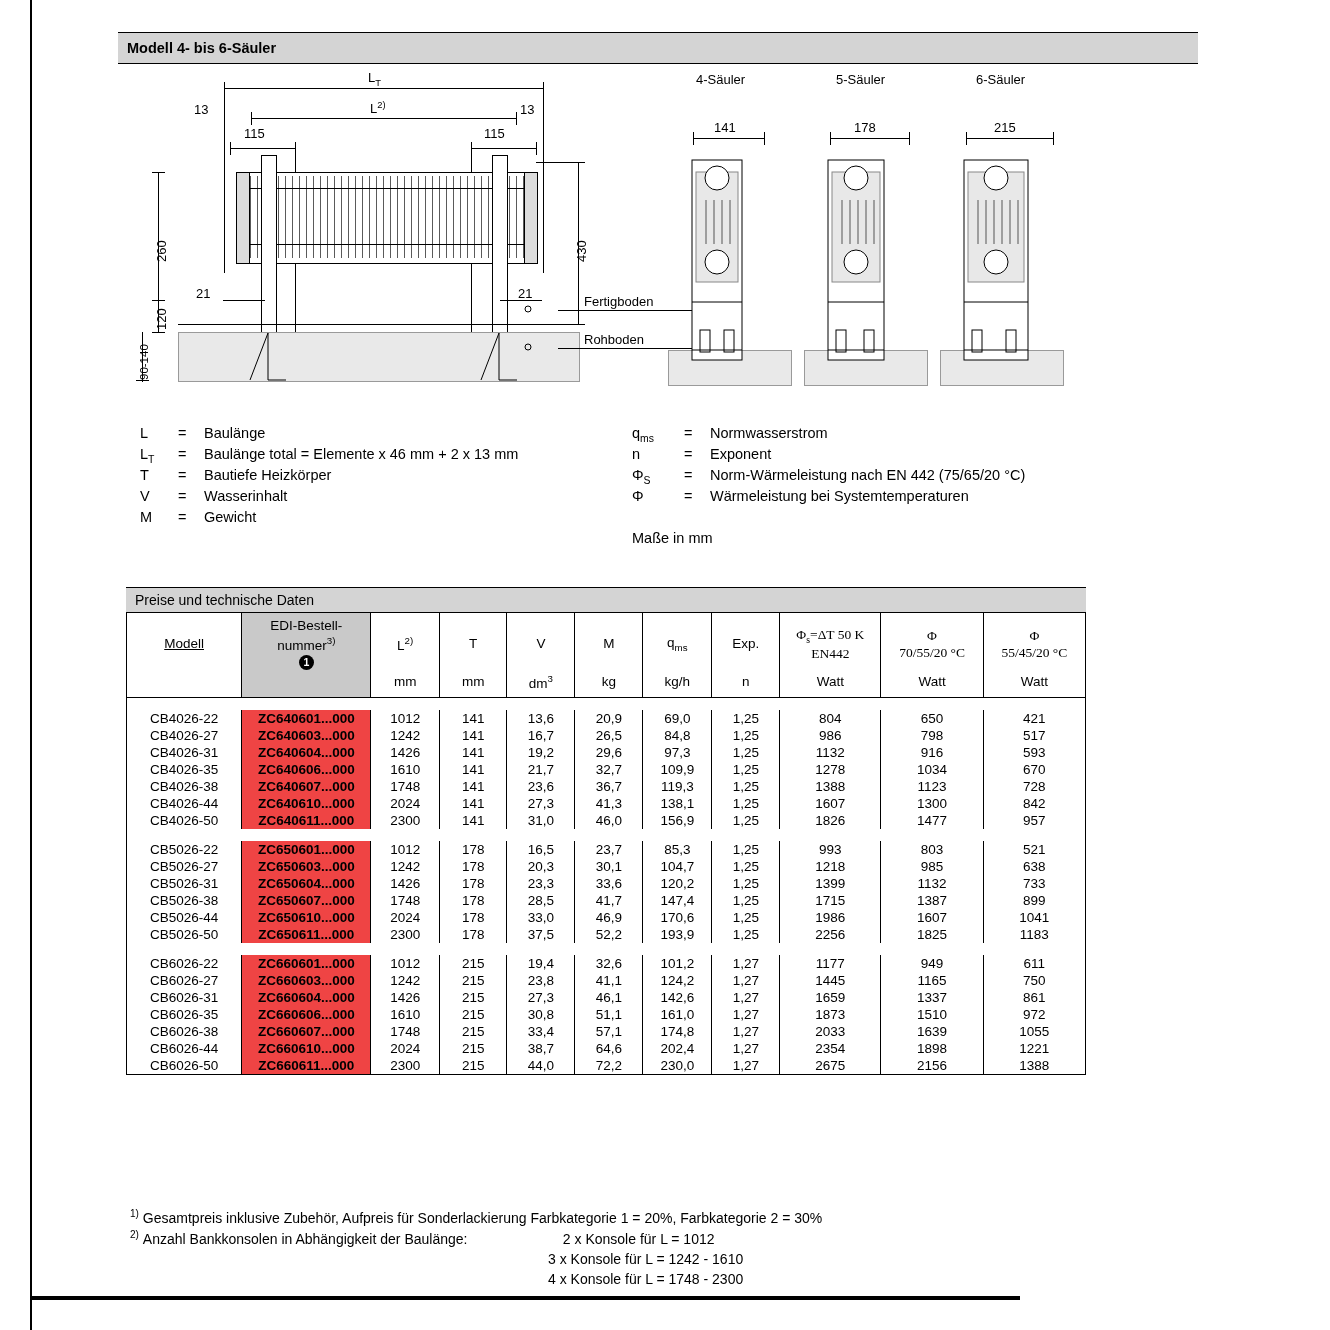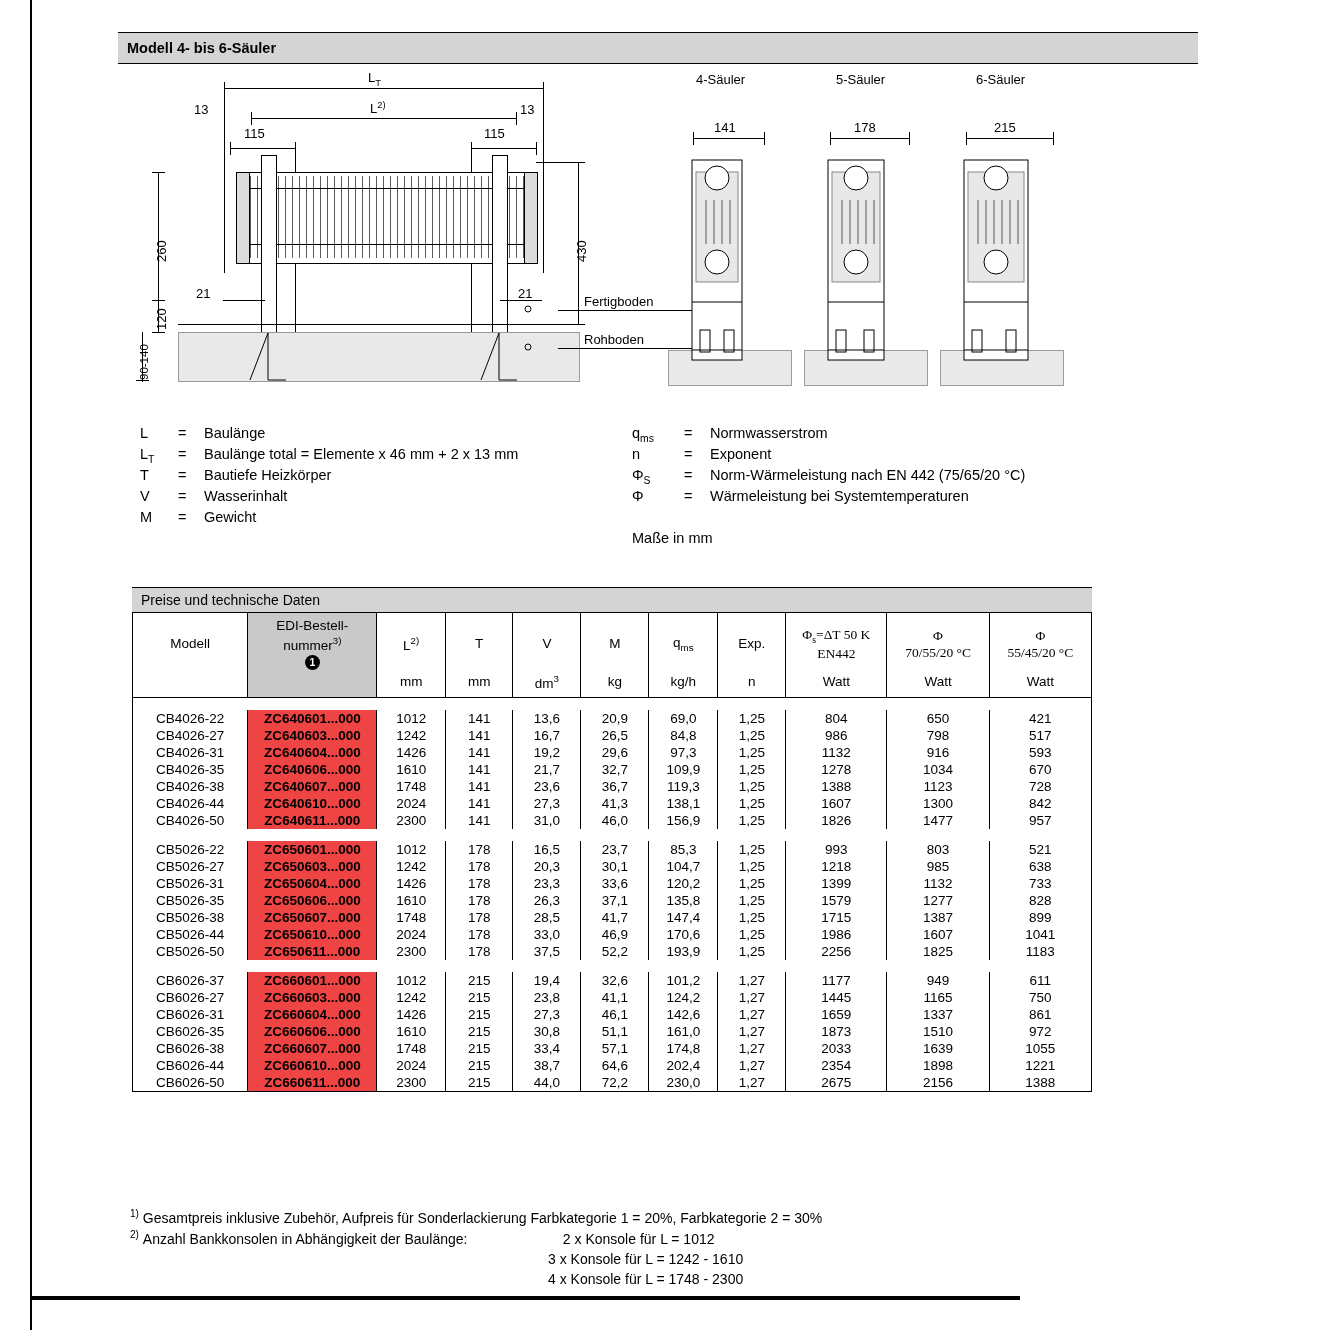--- a/index.html
+++ b/index.html
@@ -111,21 +111,21 @@
     left: 632px;
     top: 530px;
     font-size: 14.5px;
   }
   sub { font-size: 0.72em; }
   sup { font-size: 0.72em; }
 
   
   .table-wrap {
     position: absolute;
-    left: 132px;
+    left: 126px;
     top: 587px;
     width: 960px;
   }
   .tbl-title {
     background: #d4d4d4;
     border-top: 1px solid #000;
     border-bottom: 1px solid #000;
     height: 26px;
     display: flex;
     align-items: center;
@@ -152,21 +152,21 @@
   }
   table.data thead tr.units th {
     border-bottom: 1px solid #000;
     border-top: 0;
     padding-bottom: 4px;
   }
   table.data thead tr.names th {
     border-bottom: 0;
     padding-top: 5px;
   }
-  .col-model   { width: 118px; }
+  .col-model   { width: 118px; text-decoration: underline; }
   .col-edi     { width: 128px; background: #c9c9c9; font-weight: bold; }
   .col-num     { width: 68px; }
   .col-phi     { width: 104px; font-family: Liberation Serif, serif; }
   td.edi { background: #ef4444; font-weight: bold; }
   tr.spacer td {
     height: 12px;
     border-left: 1px solid #000;
     border-right: 1px solid #000;
     padding: 0;
   }
@@ -607,33 +607,20 @@
             <td>178</td>
             <td>23,3</td>
             <td>33,6</td>
             <td>120,2</td>
             <td>1,25</td>
             <td>1399</td>
             <td>1132</td>
             <td>733</td>
           </tr>
         <tr>
-            <td>CB5026-35</td>
-            <td class="edi">ZC650606...000</td>
-            <td>1610</td>
-            <td>178</td>
-            <td>26,3</td>
-            <td>37,1</td>
-            <td>135,8</td>
-            <td>1,25</td>
-            <td>1579</td>
-            <td>1277</td>
-            <td>828</td>
-          </tr>
-        <tr>
             <td>CB5026-38</td>
             <td class="edi">ZC650607...000</td>
             <td>1748</td>
             <td>178</td>
             <td>28,5</td>
             <td>41,7</td>
             <td>147,4</td>
             <td>1,25</td>
             <td>1715</td>
             <td>1387</td>
@@ -664,21 +651,21 @@
             <td>2256</td>
             <td>1825</td>
             <td>1183</td>
           </tr>
 
         <tr class="spacer">
             <td colspan="11"></td>
           </tr>
 
         <tr>
-            <td>CB6026-37</td>
+            <td>CB6026-22</td>
             <td class="edi">ZC660601...000</td>
             <td>1012</td>
             <td>215</td>
             <td>19,4</td>
             <td>32,6</td>
             <td>101,2</td>
             <td>1,27</td>
             <td>1177</td>
             <td>949</td>
             <td>611</td>

